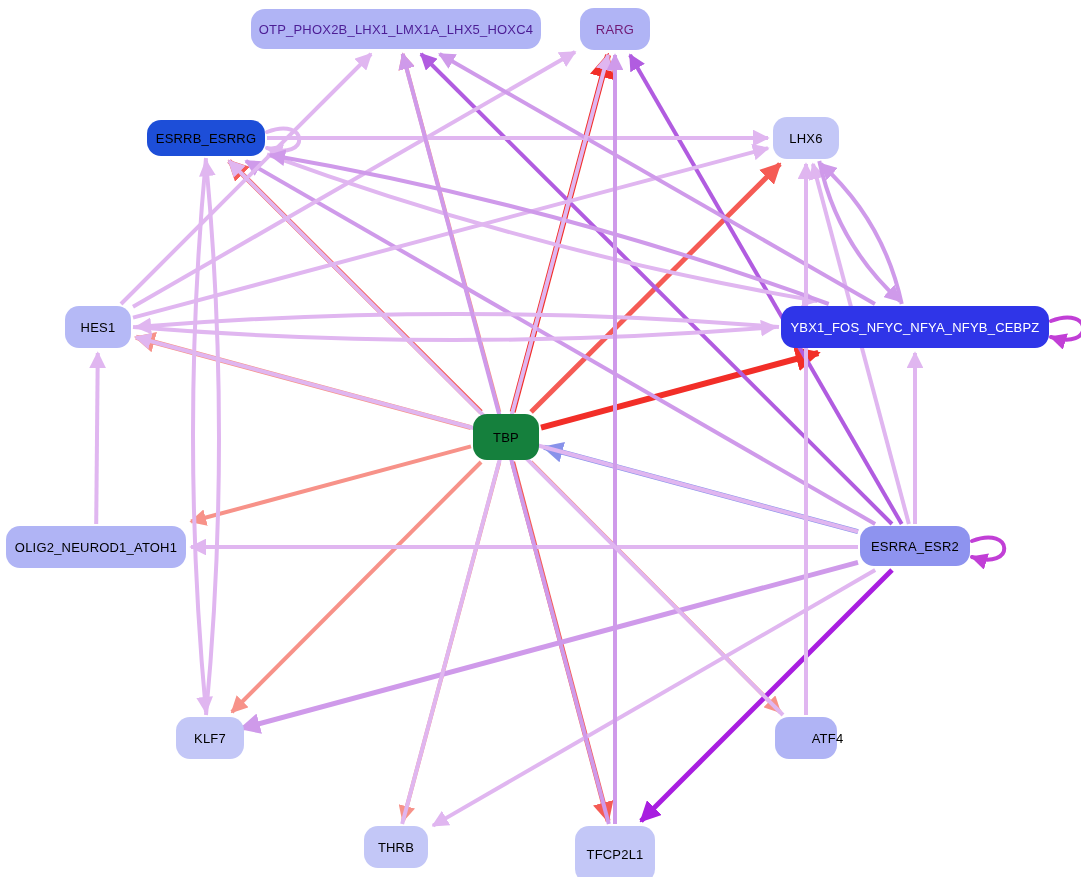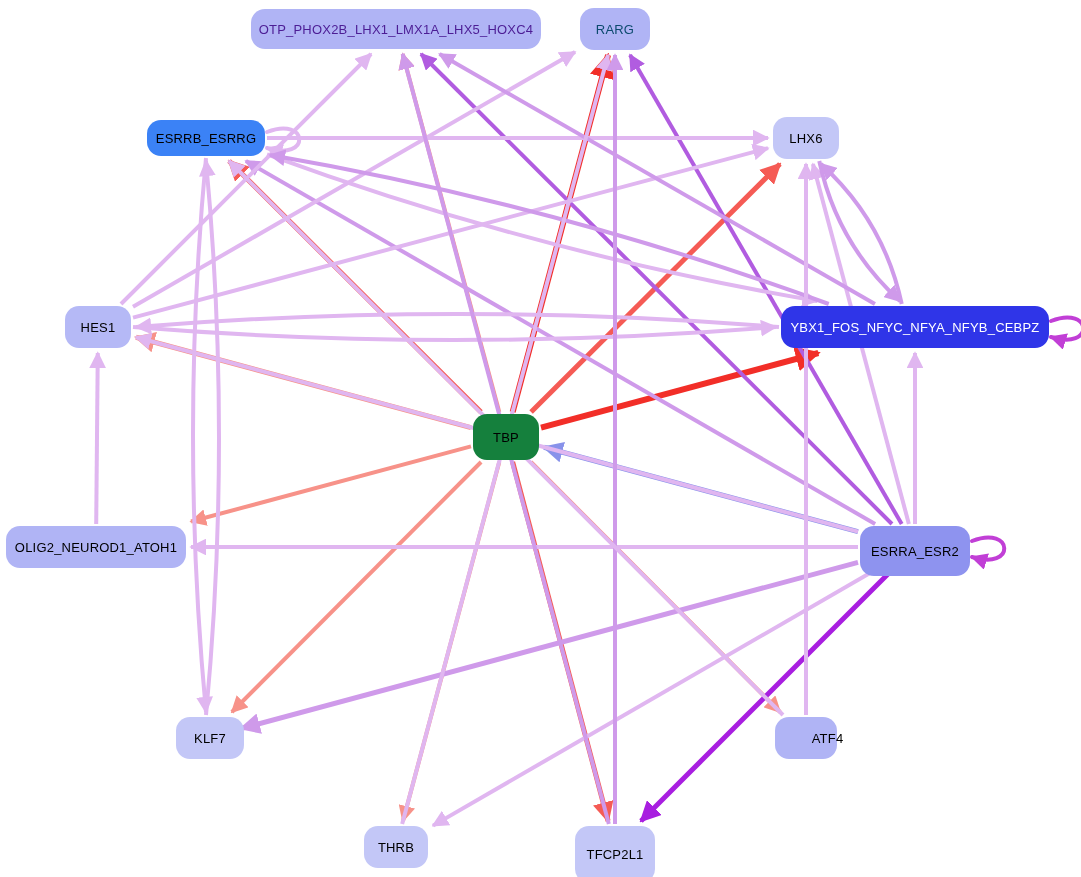--- a/index.html
+++ b/index.html
@@ -116,42 +116,42 @@
       <path d="M 608.8422982885086 824 L 402.69315403422985 54" fill="none" stroke="#cf9aea" stroke-width="4" stroke-linecap="butt" marker-end="url(#ah-cf9aea)"></path>
       <path d="M 206 715 Q 232 438 206 161" fill="none" stroke="#e0b6f0" stroke-width="4" stroke-linecap="butt" marker-end="url(#ah-e0b6f0)"></path>
       <path d="M 806 715 L 806 164" fill="none" stroke="#e0b6f0" stroke-width="4" stroke-linecap="butt" marker-end="url(#ah-e0b6f0)"></path>
       <path d="M 783 715 L 229 161" fill="none" stroke="#e0b6f0" stroke-width="4" stroke-linecap="butt" marker-end="url(#ah-e0b6f0)"></path>
       <path d="M 96.2090909090909 524 L 97.76363636363637 353" fill="none" stroke="#e0b6f0" stroke-width="4" stroke-linecap="butt" marker-end="url(#ah-e0b6f0)"></path>
     </svg>
   <div id="node-layer">
       <div class="gnode" style="left: 251px; top: 9px; width: 290px; height: 40px; background: rgb(176, 180, 245); color: #4c1d95;">
         <span class="gnode-label">OTP_PHOX2B_LHX1_LMX1A_LHX5_HOXC4</span>
       </div>
-      <div class="gnode" style="left: 580px; top: 8px; width: 70px; height: 42px; background: rgb(176, 180, 245); color: #0c4a6e;">
+      <div class="gnode" style="left: 580px; top: 8px; width: 70px; height: 42px; background: rgb(176, 180, 245); color: #701a75;">
         <span class="gnode-label">RARG</span>
       </div>
-      <div class="gnode" style="left: 147px; top: 120px; width: 118px; height: 36px; background: #3b82f6; color: rgb(0, 0, 0);">
+      <div class="gnode" style="left: 147px; top: 120px; width: 118px; height: 36px; background: #1d4ed8; color: rgb(0, 0, 0);">
         <span class="gnode-label">ESRRB_ESRRG</span>
       </div>
       <div class="gnode" style="left: 773px; top: 117px; width: 66px; height: 42px; background: rgb(195, 199, 247); color: rgb(0, 0, 0);">
         <span class="gnode-label">LHX6</span>
       </div>
       <div class="gnode" style="left: 65px; top: 306px; width: 66px; height: 42px; background: rgb(181, 185, 246); color: rgb(0, 0, 0);">
         <span class="gnode-label">HES1</span>
       </div>
       <div class="gnode" style="left: 781px; top: 306px; width: 268px; height: 42px; background: rgb(47, 53, 232); color: rgb(255, 255, 255); text-align: center;">
         <span class="gnode-label">YBX1_FOS_NFYC_NFYA_NFYB_CEBPZ</span>
       </div>
       <div class="gnode" style="left: 473px; top: 414px; width: 66px; height: 46px; background: #15803d; color: rgb(0, 0, 0);">
         <span class="gnode-label">TBP</span>
       </div>
       <div class="gnode" style="left: 6px; top: 526px; width: 180px; height: 42px; background: rgb(176, 180, 245); color: rgb(0, 0, 0);">
         <span class="gnode-label">OLIG2_NEUROD1_ATOH1</span>
       </div>
-      <div class="gnode" style="left: 860px; top: 526px; width: 110px; height: 50px; background: rgb(142, 147, 239); color: rgb(0, 0, 0);">
+      <div class="gnode" style="left: 860px; top: 526px; width: 110px; height: 40px; background: rgb(142, 147, 239); color: rgb(0, 0, 0);">
         <span class="gnode-label">ESRRA_ESR2</span>
       </div>
       <div class="gnode" style="left: 176px; top: 717px; width: 68px; height: 42px; background: rgb(195, 199, 247); color: rgb(0, 0, 0);">
         <span class="gnode-label">KLF7</span>
       </div>
       <div class="gnode" style="left: 775px; top: 717px; width: 62px; height: 42px; background: rgb(176, 180, 245); color: rgb(0, 0, 0); padding-left: 43px;">
         <span class="gnode-label">ATF4</span>
       </div>
       <div class="gnode" style="left: 364px; top: 826px; width: 64px; height: 42px; background: rgb(195, 199, 247); color: rgb(0, 0, 0);">
         <span class="gnode-label">THRB</span>

